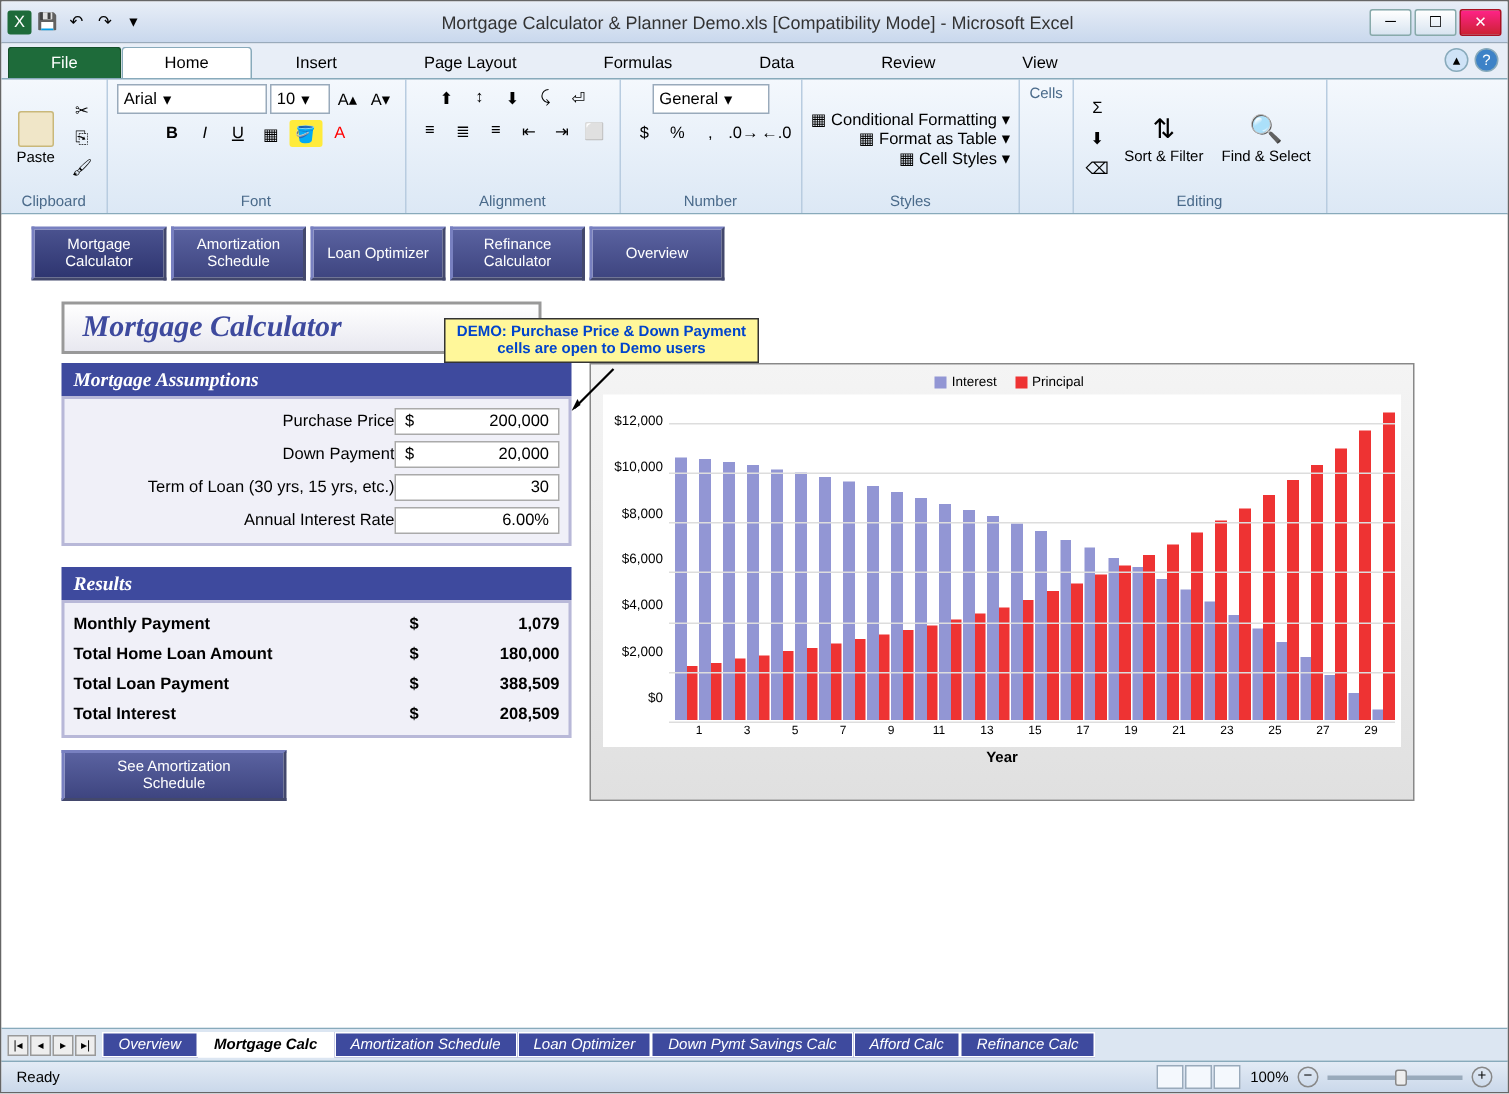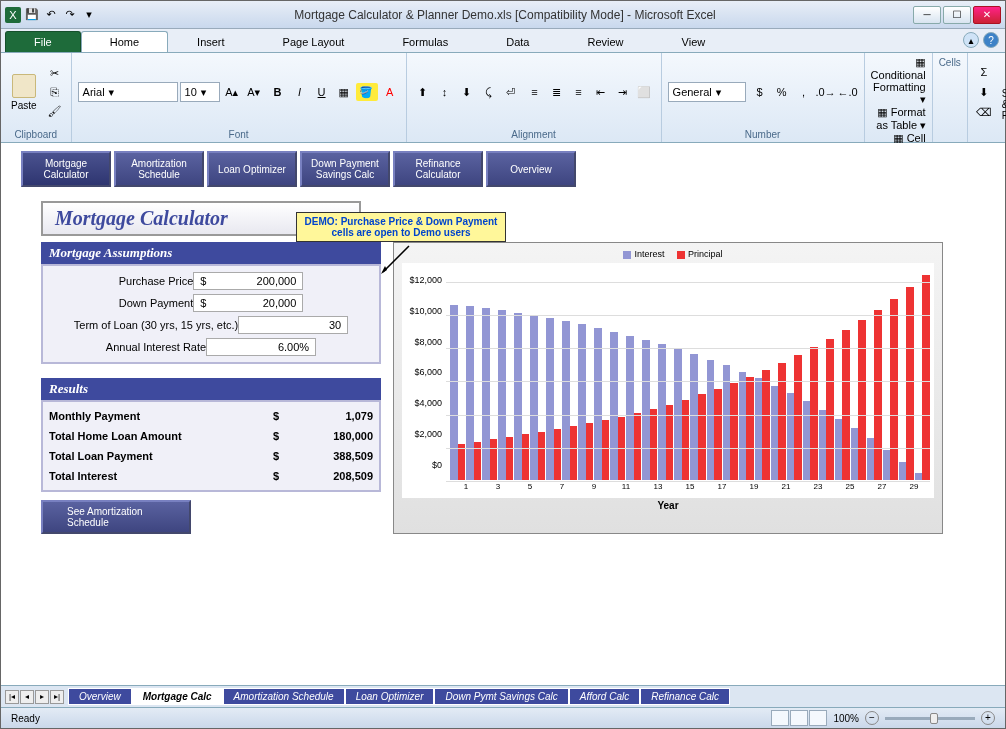--- a/index.html
+++ b/index.html
@@ -19,37 +19,37 @@
 .rtab-help { position:absolute; right:6px; top:3px; display:flex; gap:4px; }
 .hic { width:16px; height:16px; border:1px solid #8ab; border-radius:8px; background:#cfe3f7; font-size:10px; display:flex; align-items:center; justify-content:center; cursor:pointer;}
 .ribbon { height: 90px; background: linear-gradient(#f4f8fd,#dce8f5); border-bottom: 1px solid #8ab; display: flex; }
 .rgroup { border-right: 1px solid #b8cce0; padding: 3px 6px 2px; display: flex; flex-direction: column; }
 .rgroup .gbody { flex: 1; display:flex; align-items:center; gap:4px; }
 .rgroup .glabel { text-align: center; font-size: 10px; color: #4a6a8a; padding-top:1px; }
 .bigbtn { display:flex; flex-direction:column; align-items:center; gap:2px; padding:2px 4px; cursor:pointer; font-size:10px; }
 .bigbtn .bic { width:24px; height:24px; background:#f0e6c8; border:1px solid #c9b87a; border-radius:2px; }
 .col { display:flex; flex-direction:column; gap:1px; }
 .smbtn { width:20px; height:18px; display:flex; align-items:center; justify-content:center; font-size:11px; cursor:pointer; border-radius:2px; }
-.fontbox { display:flex; flex-direction:row; gap:3px; }
+.fontbox { display:flex; flex-direction:column; gap:3px; }
 .frow { display:flex; gap:2px; align-items:center; }
 .combo { height:20px; border:1px solid #9ab; background:#fff; font-size:11px; padding:0 4px; display:flex; align-items:center; gap:4px; }
 .formula-bar { height:22px; background:#eef4fb; border-bottom:1px solid #8ab; display:flex; align-items:center; }
 .namebox { width:92px; border:1px solid #9ab; background:#fff; margin:0 4px; height:18px; font-size:11px; padding:0 4px; display:flex; align-items:center; }
 .fx { font-style:italic; font-size:11px; padding: 0 6px; }
 .worksheet { flex:1; background:#fff; overflow:hidden; position:relative; }
 .navbtns { display:flex; gap:3px; padding:8px 20px; flex-wrap:wrap; }
 .navbtn { width:90px; height:36px; background:linear-gradient(#5a62a0,#3e4580); border:2px outset #7880c0; color:#fff; font-size:10px; text-align:center; display:flex; align-items:center; justify-content:center; cursor:pointer; line-height:1.1; padding:2px;}
 .navbtn.active { background:linear-gradient(#4a528f,#2e3570); }
 .page-title { margin:6px 40px; width:320px; border:2px solid #999; background:linear-gradient(#fff,#e8e8f0); padding:4px 12px; }
 .page-title span { font: italic bold 20px 'Times New Roman', serif; color:#3e4a9e; }
 .content { display:flex; gap:12px; padding:0 40px; position:relative; }
 .left { width:340px; }
 .panel-hdr { background:#3e4a9e; color:#fff; font:bold italic 13px 'Times New Roman',serif; padding:3px 8px; }
 .panel-body { border:2px solid #b8b8d8; background:#f0f0f8; padding:4px 6px; }
-.field { display:flex; justify-content:center; align-items:center; height:22px; font-size:11px; }
+.field { display:flex; justify-content:flex-end; align-items:center; height:22px; font-size:11px; }
 .field .inp { width:110px; border:1px solid #aaa; background:#fff; text-align:right; padding:1px 6px; height:18px; display:flex; justify-content:space-between; align-items:center; }
 .field .inp .cur { text-align:left; }
 .res { display:flex; justify-content:space-between; font:bold 11px sans-serif; height:20px; align-items:center;}
 .res .val { width:100px; text-align:right; display:flex; justify-content:space-between; }
 .callout { position:absolute; left:295px; top:-30px; width:210px; background:#fff79a; border:1px solid #333; font:bold 10px sans-serif; text-align:center; padding:3px; color:#0044cc; z-index:10;}
 .callout-line { position:absolute; left:380px; top:2px; width:30px; height:30px; z-index:9; }
 .chart { width:550px; border:1px solid #888; background:linear-gradient(#f4f4f4,#e0e0e0); padding:4px; }
 .chart-title { text-align:center; font:bold italic 13px 'Times New Roman',serif; }
 .legend { text-align:center; font-size:9px; padding:2px; }
 .leg-sw { display:inline-block; width:8px; height:8px; margin:0 3px 0 10px; vertical-align:middle; }
@@ -57,21 +57,21 @@
 .yaxis { position:absolute; left:0; top:0; bottom:18px; width:44px; }
 .ylab { position:absolute; right:4px; font-size:9px; transform:translateY(-50%); }
 .grid { position:absolute; left:44px; right:4px; border-top:1px solid #ddd; }
 .bars { position:absolute; left:48px; right:4px; top:4px; bottom:18px; display:flex; align-items:flex-end; gap:1px; }
 .bar-pair { flex:1; display:flex; gap:0; align-items:flex-end; height:100%;}
 .bar { flex:1; }
 .bar.int { background:#9296d4; }
 .bar.pri { background:#e33; }
 .xaxis { position:absolute; left:48px; right:4px; bottom:0; height:16px; display:flex; }
 .xlab { flex:2; text-align:center; font-size:8px; }
-.action-btn { margin-top:8px; background:linear-gradient(#5a62a0,#3e4580); border:2px outset #7880c0; color:#fff; font-size:10px; padding:4px 24px; cursor:pointer; width:150px; }
+.action-btn { margin-top:8px; background:linear-gradient(#5a62a0,#3e4580); border:2px outset #7880c0; color:#fff; font-size:10px; padding:4px 24px; cursor:pointer; width:150px; text-align:center;}
 .sheet-tabs { height:22px; background:#dce6f2; border-top:1px solid #8ab; display:flex; align-items:center; font-size:10px; }
 .tnav { display:flex; gap:1px; padding:0 4px; }
 .tnav div { width:14px; height:14px; border:1px solid #999; background:#eee; display:flex; align-items:center; justify-content:center; cursor:pointer; font-size:8px;}
 .stab { padding:2px 10px; background:#3e4a9e; color:#fff; border:1px solid #fff; cursor:pointer; font-style:italic;}
 .stab.active { background:#fff; color:#000; font-weight:bold; border-bottom-color:#fff;}
 .status { height:21px; background:linear-gradient(#e3ebf5,#cad8ea); border-top:1px solid #8ab; display:flex; align-items:center; font-size:10px; padding:0 10px; justify-content:space-between;}
 .zoom { display:flex; align-items:center; gap:6px;}
 .zslider { width:90px; height:3px; background:#9ab; position:relative;}
 .zslider .thumb { position:absolute; left:50%; top:-4px; width:8px; height:11px; background:#eee; border:1px solid #888; border-radius:2px;}
 .viewbtns { display:flex; gap:1px; }
@@ -228,21 +228,20 @@
       <div class="glabel">Editing</div>
     </div>
   </div>
 
 
   <div class="worksheet">
     <div class="navbtns" id="navbtns">
         <div class="navbtn active">Mortgage Calculator</div>
         <div class="navbtn">Amortization Schedule</div>
         <div class="navbtn">Loan Optimizer</div>
-        <div class="navbtn">Down Payment Savings Calc</div>
         <div class="navbtn">Refinance Calculator</div>
         <div class="navbtn">Overview</div>
       </div>
     <div class="page-title"><span>Mortgage Calculator</span></div>
     <div class="content">
       <div class="callout">DEMO:  Purchase Price &amp; Down Payment cells are open to Demo users</div>
       <svg class="callout-line">
           <line x1="28" y1="2" x2="2" y2="28" stroke="#000" stroke-width="1.5"></line>
           <polygon points="0,30 6,26 4,22" fill="#000"></polygon>
         </svg>

